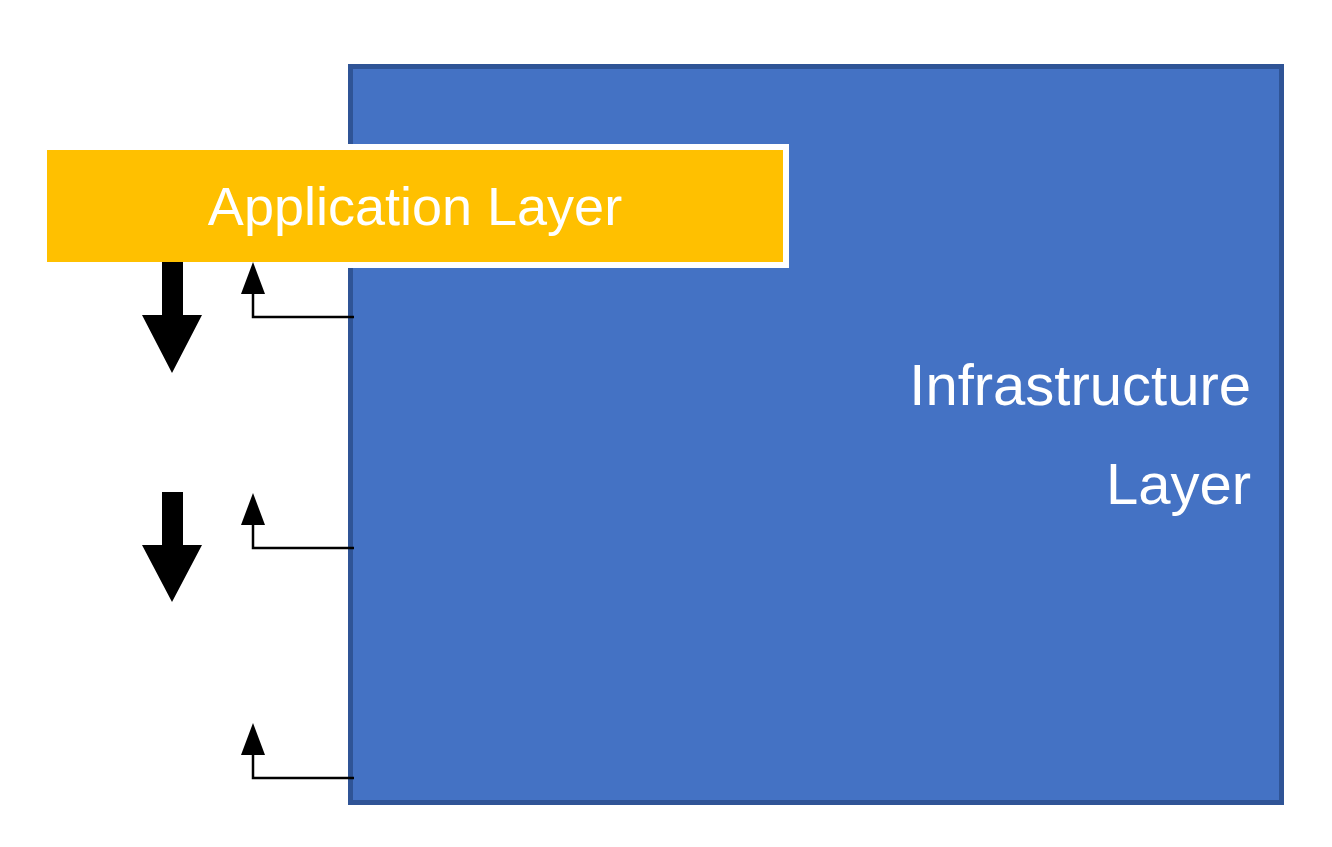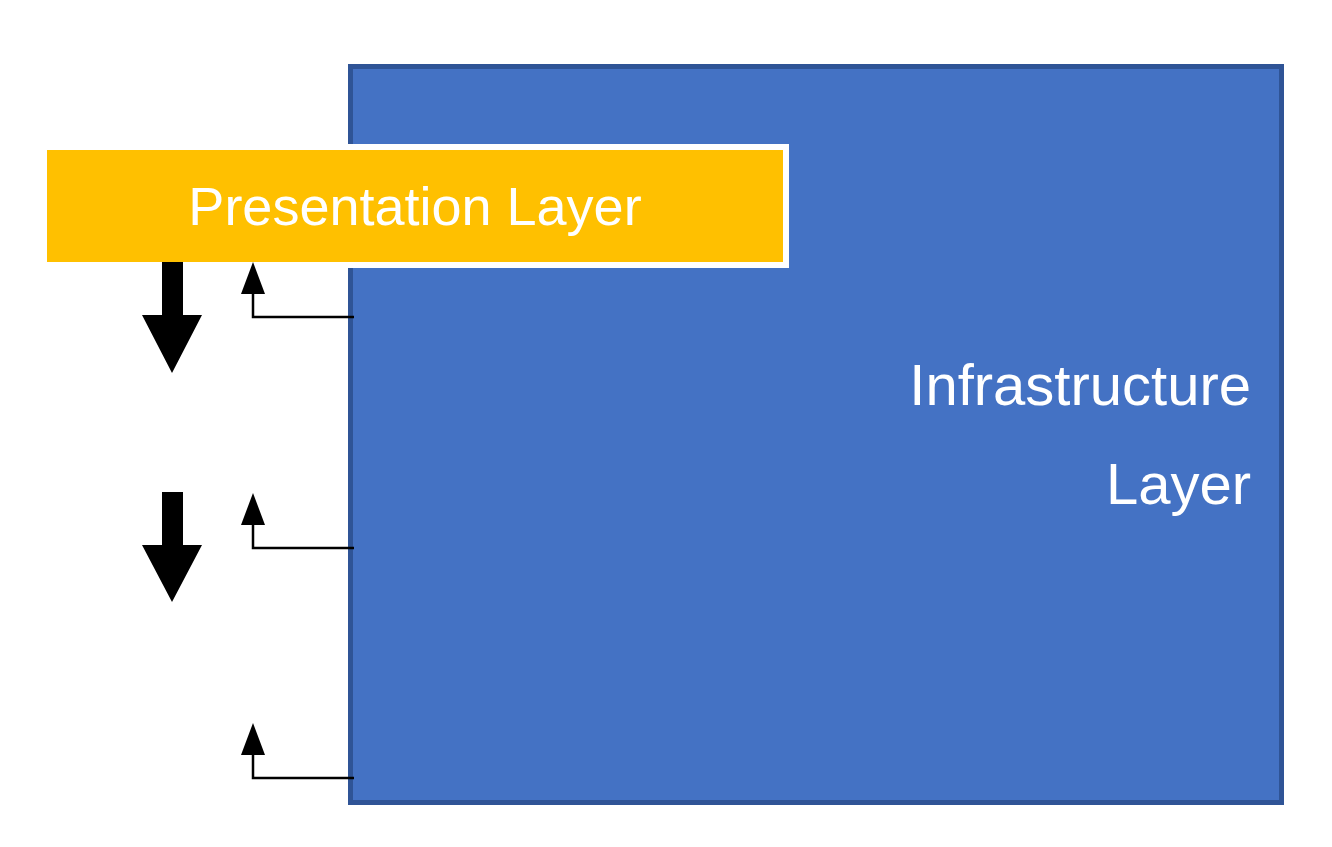--- a/index.html
+++ b/index.html
@@ -62,21 +62,21 @@
 </head>
 <body>
 
 <div class="canvas">
 
   <div class="layer-box box-infra">
     <div class="infra-label">Infrastructure Layer</div>
   </div>
 
   <div class="layer-box box-pres">
-    <span>Presentation Layer</span>
+    <span>Application Layer</span>
   </div>
 
 
 
   <svg class="arrows-overlay" viewBox="0 0 1332 847" xmlns="http://www.w3.org/2000/svg">
 
     <polygon points="162,262 183,262 183,315 202,315 172,373 142,315 162,315" fill="#000000"></polygon>
 
     <polygon points="162,492 183,492 183,545 202,545 172,602 142,545 162,545" fill="#000000"></polygon>
 

